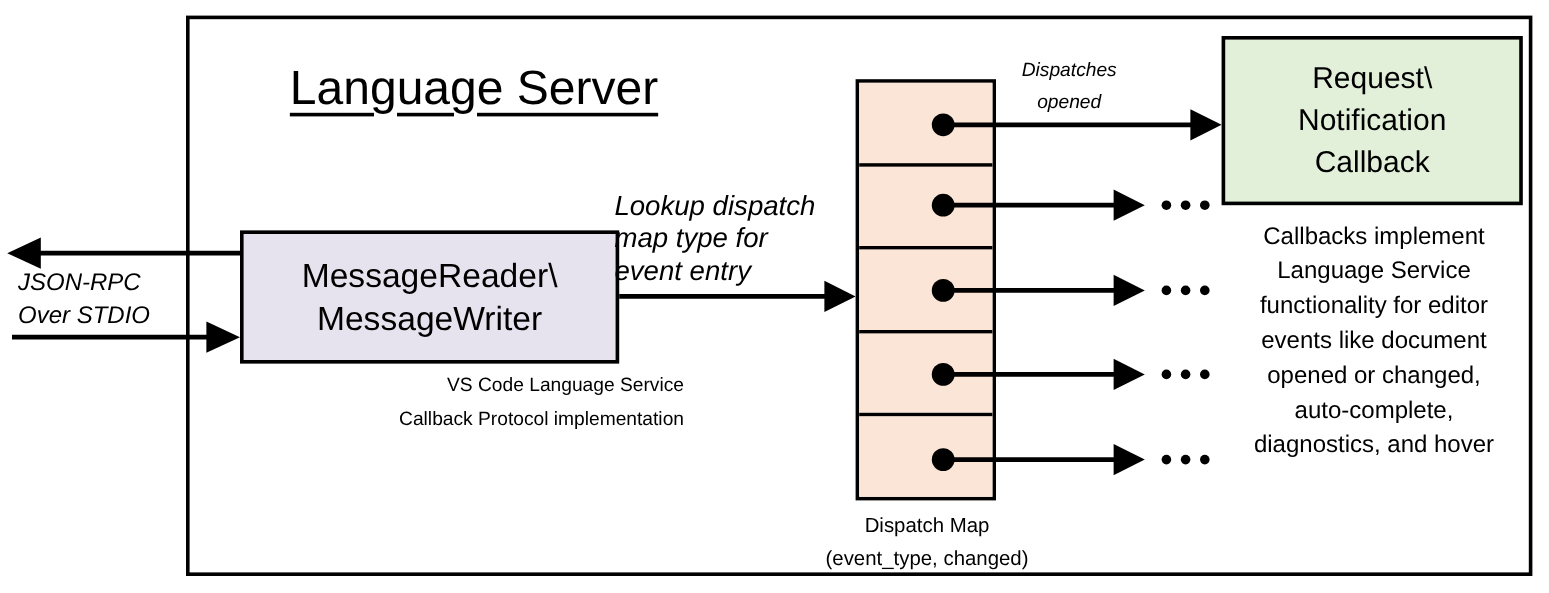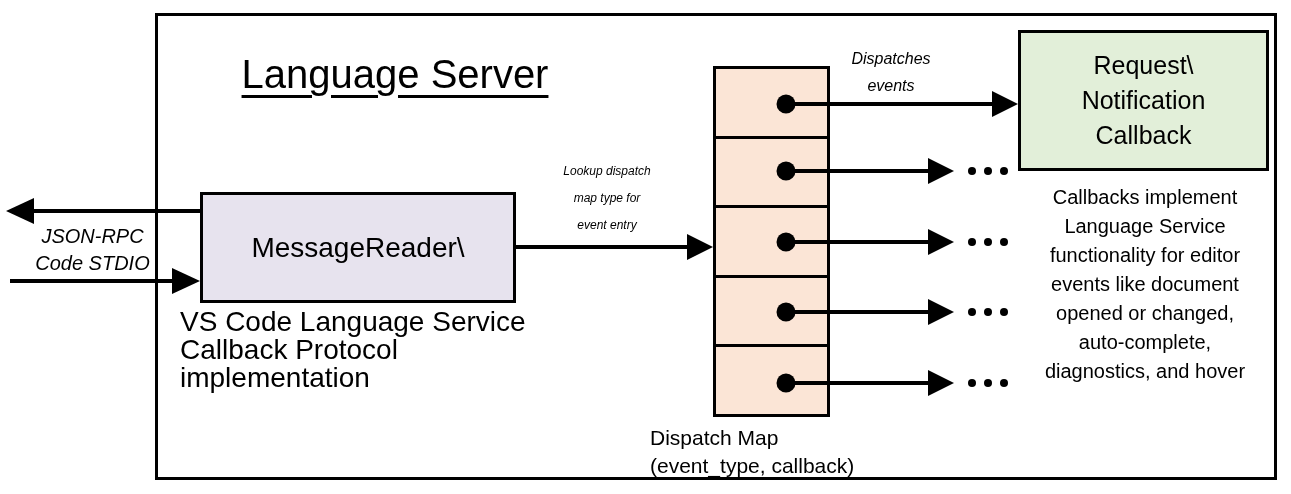--- a/index.html
+++ b/index.html
@@ -20,47 +20,47 @@
     text-decoration:underline; text-decoration-thickness:3px; text-underline-offset:7px;
   }
   .reader-box {
     left:200px; top:192px; width:316px; height:111px;
     background:var(--reader-fill,#e7e3ee); border:3px solid #000; box-sizing:border-box;
     display:flex; flex-direction:column; justify-content:center; align-items:center;
     font-size:28px; line-height:36px; text-align:center;
   }
   .reader-caption {
     left:180px; top:308px; width:390px;
-    font-size:28px; line-height:28px; text-align:left;
+    font-size:16px; line-height:28px; text-align:right;
   }
   .stdio-label {
     left:15px; top:223px; width:155px;
-    font-style:italic; font-size:20px; line-height:27px; text-align:center;
+    font-style:italic; font-size:20px; line-height:27px; 
   }
   .lookup-label {
     left:512px; top:158px; width:190px;
-    font-style:italic; font-size:12px; line-height:27px; text-align:center;
+    font-style:italic; font-size:23px; line-height:27px; 
   }
   .dispatches-label {
     left:826px; top:45px; width:130px;
     font-style:italic; font-size:16px; line-height:27px; text-align:center;
   }
   .dispatch-map {
     left:713px; top:66px; width:117px; height:351px;
     border:3px solid #000; box-sizing:border-box;
     display:flex; flex-direction:column;
   }
   .map-cell {
     flex:1; background:var(--map-fill,#fbe5d6);
     border-bottom:3px solid #000;
   }
   .map-cell:last-child { border-bottom:none; }
   .map-caption {
     left:650px; top:424px; width:245px;
-    font-size:21px; line-height:28px; text-align:left;
+    font-size:17px; line-height:28px; text-align:center;
   }
   .callback-box {
     left:1018px; top:30px; width:251px; height:141px;
     background:var(--callback-fill,#e2efd9); border:3px solid #000; box-sizing:border-box;
     display:flex; flex-direction:column; justify-content:center; align-items:center;
     font-size:25px; line-height:35px; text-align:center;
   }
   .callback-caption {
     left:1015px; top:183px; width:260px;
     font-size:20px; line-height:29px; text-align:center;
@@ -77,54 +77,55 @@
 <body>
 
 <div class="canvas">
 
   <div class="abs outer-box"></div>
 
   <div class="abs title">Language Server</div>
 
   <div class="abs reader-box">
       <div>MessageReader\</div>
+      <div>MessageWriter</div>
     </div>
 
   <div class="abs reader-caption">
       <div>VS Code Language Service</div>
       <div>Callback Protocol implementation</div>
     </div>
 
   <div class="abs stdio-label">
       <div>JSON-RPC</div>
-      <div>Code STDIO</div>
+      <div>Over STDIO</div>
     </div>
 
   <div class="abs lookup-label">
       <div>Lookup dispatch</div>
       <div>map type for</div>
       <div>event entry</div>
     </div>
 
   <div class="abs dispatches-label">
       <div>Dispatches</div>
-      <div>events</div>
+      <div>opened</div>
     </div>
 
   <div class="abs dispatch-map">
       <div class="map-cell"></div>
       <div class="map-cell"></div>
       <div class="map-cell"></div>
       <div class="map-cell"></div>
       <div class="map-cell"></div>
     </div>
 
   <div class="abs map-caption">
       <div>Dispatch Map</div>
-      <div>(event_type, callback)</div>
+      <div>(event_type, changed)</div>
     </div>
 
   <div class="abs callback-caption">
       <div>Callbacks implement</div>
       <div>Language Service</div>
       <div>functionality for editor</div>
       <div>events like document</div>
       <div>opened or changed,</div>
       <div>auto-complete,</div>
       <div>diagnostics, and hover</div>

